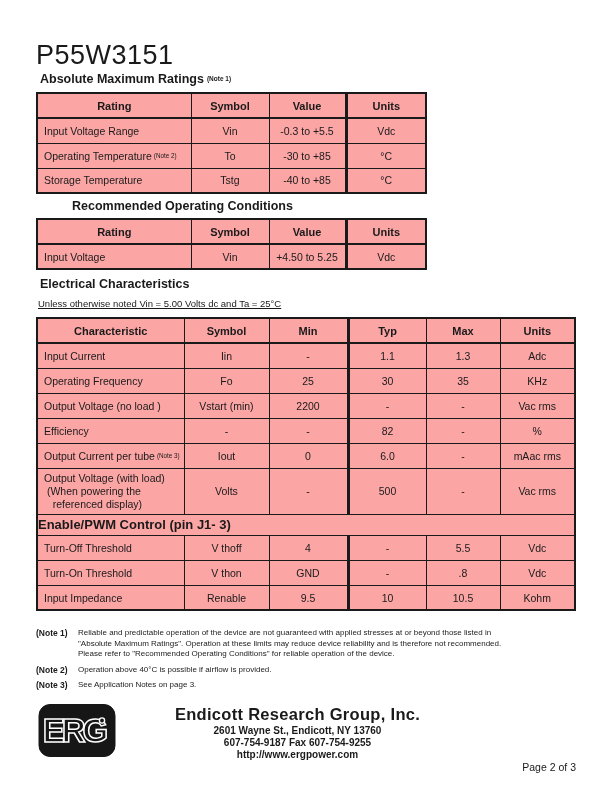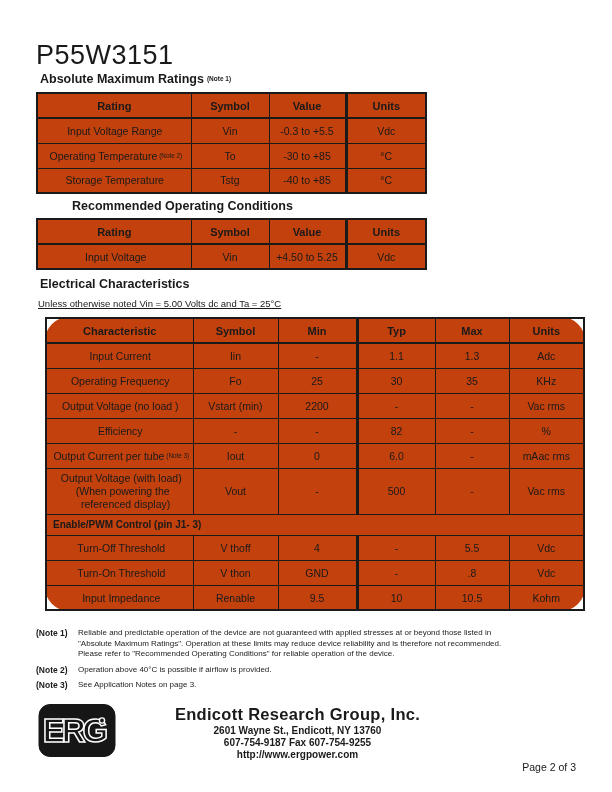--- a/index.html
+++ b/index.html
@@ -16,43 +16,43 @@
   .doc-title {
     left: 36px; top: 40px;
     font-size: 27px; font-weight: normal; letter-spacing: 0.5px;
   }
   .section-heading {
     left: 40px;
     font-size: 12.5px; font-weight: bold;
   }
   .heading-note { font-size: 6.5px; font-weight: bold; vertical-align: 2px; margin-left: 3px; }
 
-  table { border-collapse: collapse; table-layout: fixed; background: #c2410c; }
+  table { border-collapse: collapse; table-layout: fixed; background: #fca5a5; }
   table { border: 2px solid #1a1a1a; }
   th, td {
     border: 1px solid #1a1a1a;
     font-size: 10.5px;
     text-align: center;
     vertical-align: middle;
     padding: 0 3px;
     height: 25px;
     font-weight: normal;
   }
   th { font-weight: bold; border-bottom: 2.5px solid #1a1a1a; font-size: 11px; }
   td.left, th.left-pad { text-align: left; padding-left: 6px; }
-  td.left { text-align: center; }
+  td.left { text-align: left; }
   .thickL { border-left: 3px solid #1a1a1a; }
   .cellnote { font-size: 6.3px; vertical-align: 2px; margin-left: 2px; }
   td.multiline { white-space: pre-wrap; line-height: 1.25; padding-top: 3px; padding-bottom: 3px; }
   td.subhdr {
-    text-align: left; font-weight: bold; padding-left: 6px; height: 21px; font-size: 10px;
+    text-align: left; font-weight: bold; padding-left: 0; height: 21px; font-size: 13px;
   }
 
   .t-small { width: 389px; left: 36px; }
-  .t-large { width: 538px; left: 45px; border-radius: 24px; }
+  .t-large { width: 538px; left: 36px; }
 
   .cond-line { left: 38px; top: 298px; font-size: 9.5px; text-decoration: underline; }
 
   .notes { left: 36px; top: 628px; width: 540px; }
   .note-row { display: flex; margin-bottom: 5px; }
   .note-label { font-weight: bold; font-size: 8.5px; width: 42px; flex: 0 0 42px; }
   .note-text { font-size: 8px; line-height: 1.32; white-space: pre-line; color: #222; }
 
   .footer-logo { left: 38px; top: 703px; }
   .footer-block { left: 150px; top: 705px; width: 295px; text-align: center; }
@@ -187,21 +187,21 @@
     <td>Iout</td>
     <td>0</td>
     <td class="thickL">6.0</td>
     <td>-</td>
     <td>mAac rms</td>
   </tr>
   <tr>
     <td class="left multiline" style="height:46px;margin-top:24px;">Output Voltage (with load)
  (When powering the
    referenced display)</td>
-    <td>Vout</td>
+    <td>Volts</td>
     <td>-</td>
     <td class="thickL">500</td>
     <td>-</td>
     <td>Vac rms</td>
   </tr>
   <tr>
     <td class="subhdr" colspan="6">Enable/PWM Control (pin J1- 3)</td>
   </tr>
   <tr>
     <td class="left">Turn-Off Threshold</td>

